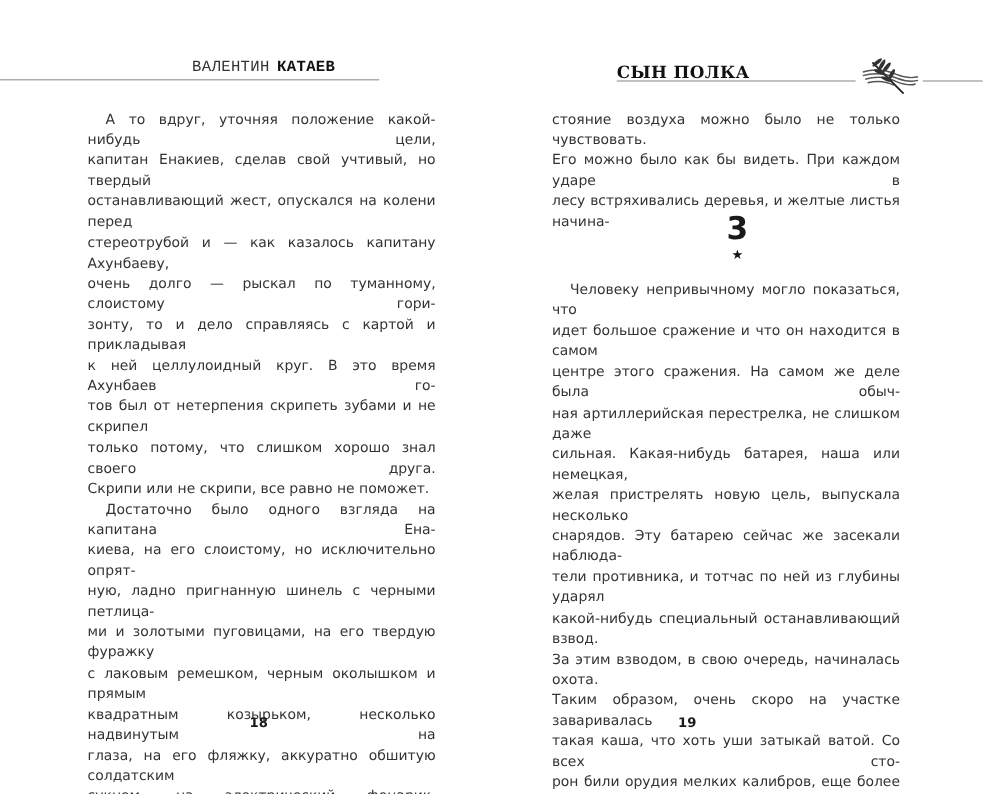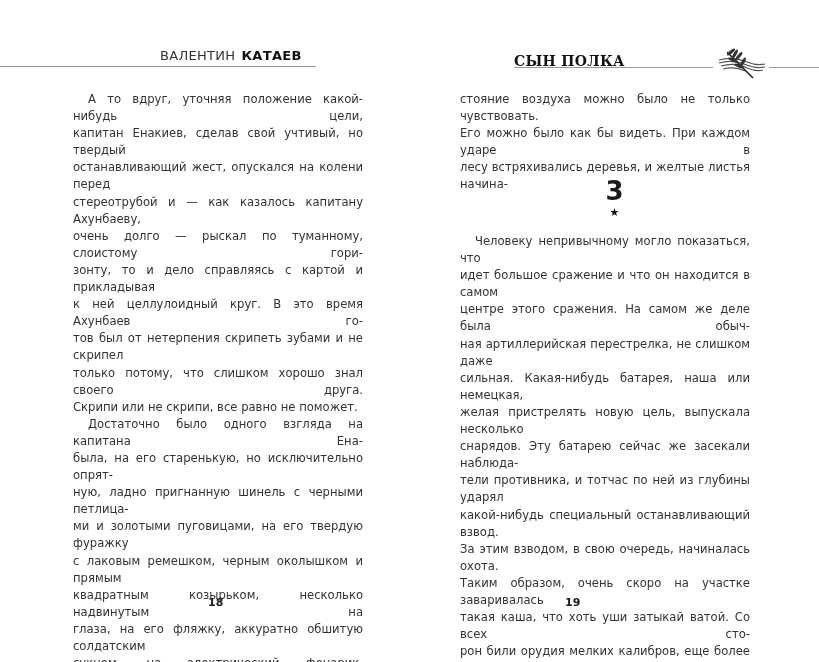--- a/index.html
+++ b/index.html
@@ -4,21 +4,21 @@
   <style>
     html, body { margin: 0; padding: 0; }
     body {
       width: 819px; height: 662px; background: #ffffff; position: relative; overflow: hidden;
       font-family: "DejaVu Sans", sans-serif; color: #2a2a2a;
     }
     .page { position: absolute; top: 0; height: 662px; }
     .page-left { left: 0; width: 410px; }
     .page-right { left: 410px; width: 409px; }
 
-    .running-head { position: absolute; font-size: 13px; letter-spacing: 0.3px; white-space: nowrap; }
+    .running-head { position: absolute; font-size: 13px; letter-spacing: 0.3px; white-space: nowrap; font-family: Liberation Mono, monospace; }
     .left-head { top: 48px; left: 160px; color: #333; }
     .left-head .first { font-weight: normal; }
     .left-head .last { font-weight: bold; color: #111; margin-left: 6px; }
     .right-head { top: 53px; left: 104px; font-family: "DejaVu Serif", serif; font-weight: bold; font-size: 14px; color: #111; }
 
     .rule { position: absolute; height: 1px; background: #999; }
     .rule-left { top: 66px; left: 0; width: 316px; }
     .rule-right { top: 67px; left: 104px; width: 305px; }
 
     .laurel { position: absolute; left: 303px; top: 46px; width: 56px; height: 36px; background: #fff; }
@@ -54,21 +54,21 @@
         <span class="line">стереотрубой и — как казалось капитану Ахунбаеву,</span>
         <span class="line">очень долго — рыскал по туманному, слоистому гори-</span>
         <span class="line">зонту, то и дело справляясь с картой и прикладывая</span>
         <span class="line">к ней целлулоидный круг. В это время Ахунбаев го-</span>
         <span class="line">тов был от нетерпения скрипеть зубами и не скрипел</span>
         <span class="line">только потому, что слишком хорошо знал своего друга.</span>
         <span class="line last">Скрипи или не скрипи, все равно не поможет.</span>
       </p>
       <p>
         <span class="line" style="text-indent: 15px;">Достаточно было одного взгляда на капитана Ена-</span>
-        <span class="line">была, на его старенькую, но исключительно опрят-</span>
+        <span class="line">киева, на его слоистому, но исключительно опрят-</span>
         <span class="line">ную, ладно пригнанную шинель с черными петлица-</span>
         <span class="line">ми и золотыми пуговицами, на его твердую фуражку</span>
         <span class="line">с лаковым ремешком, черным околышком и прямым</span>
         <span class="line">квадратным козырьком, несколько надвинутым на</span>
         <span class="line">глаза, на его фляжку, аккуратно обшитую солдатским</span>
         <span class="line">сукном, на электрический фонарик, прицепленный ко</span>
       </p>
     </div>
   <div class="folio folio-left">18</div>
 </div>

